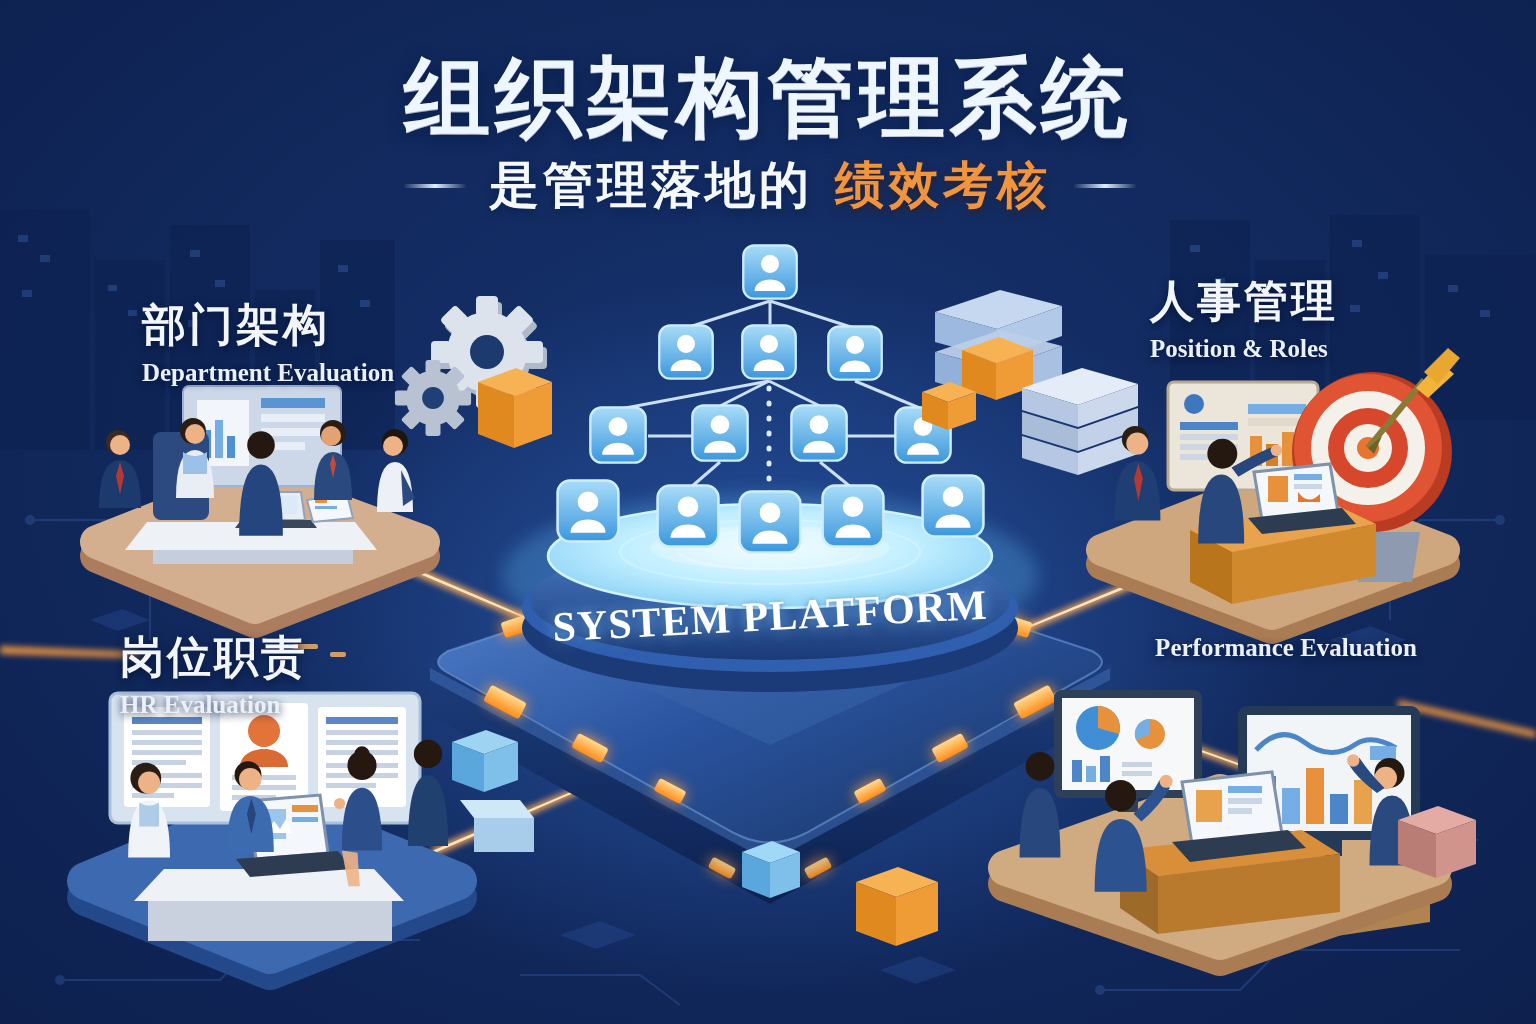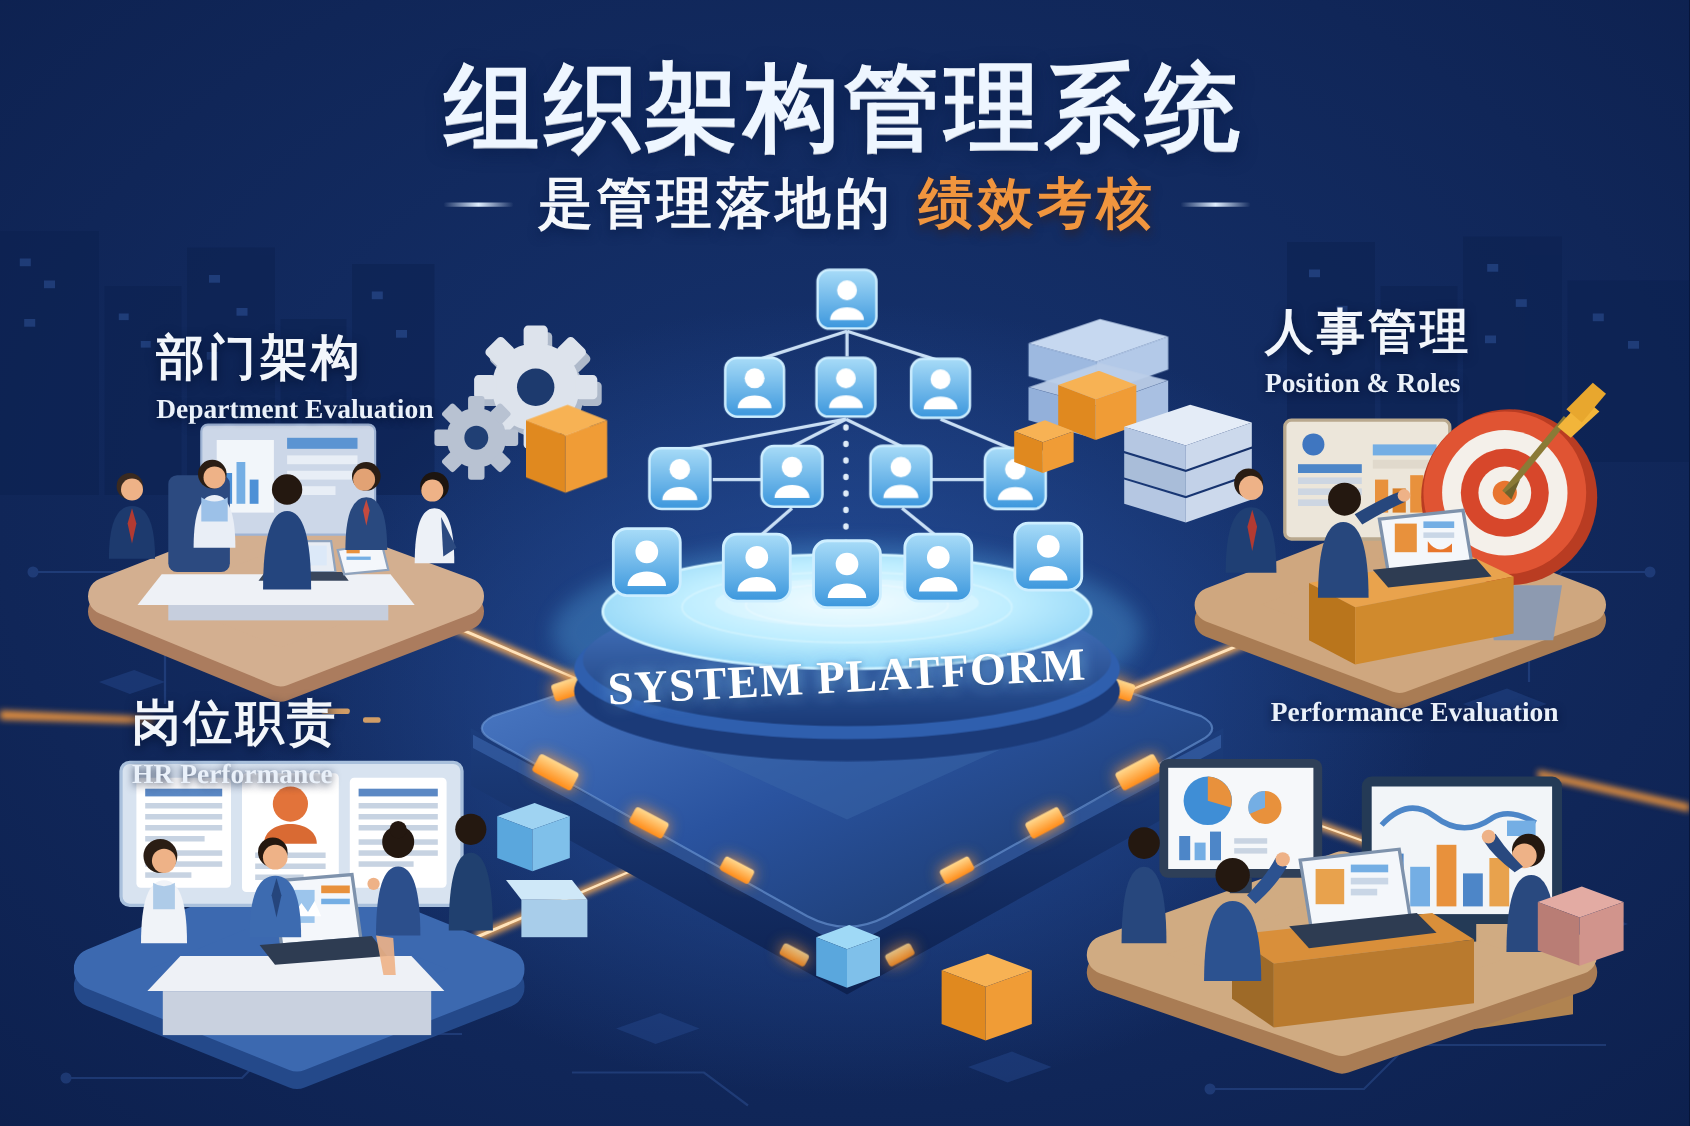--- a/index.html
+++ b/index.html
@@ -602,21 +602,21 @@
     <div class="en">Department Evaluation</div>
   </div>
 
   <div class="abs module-label" style="left:1244px;top:272px;">
     <div class="zh">人事管理</div>
     <div class="en">Position &amp; Roles</div>
   </div>
 
   <div class="abs module-label" style="left:214px;top:628px;">
     <div class="zh">岗位职责</div>
-    <div class="en">HR Performance</div>
+    <div class="en">HR Evaluation</div>
   </div>
 
   <div class="abs module-label" style="left:1286px;top:630px;">
     <div class="en">Performance Evaluation</div>
   </div>
 
   <div class="abs platform-label">SYSTEM PLATFORM</div>
 </div>
 
 </body></html>

